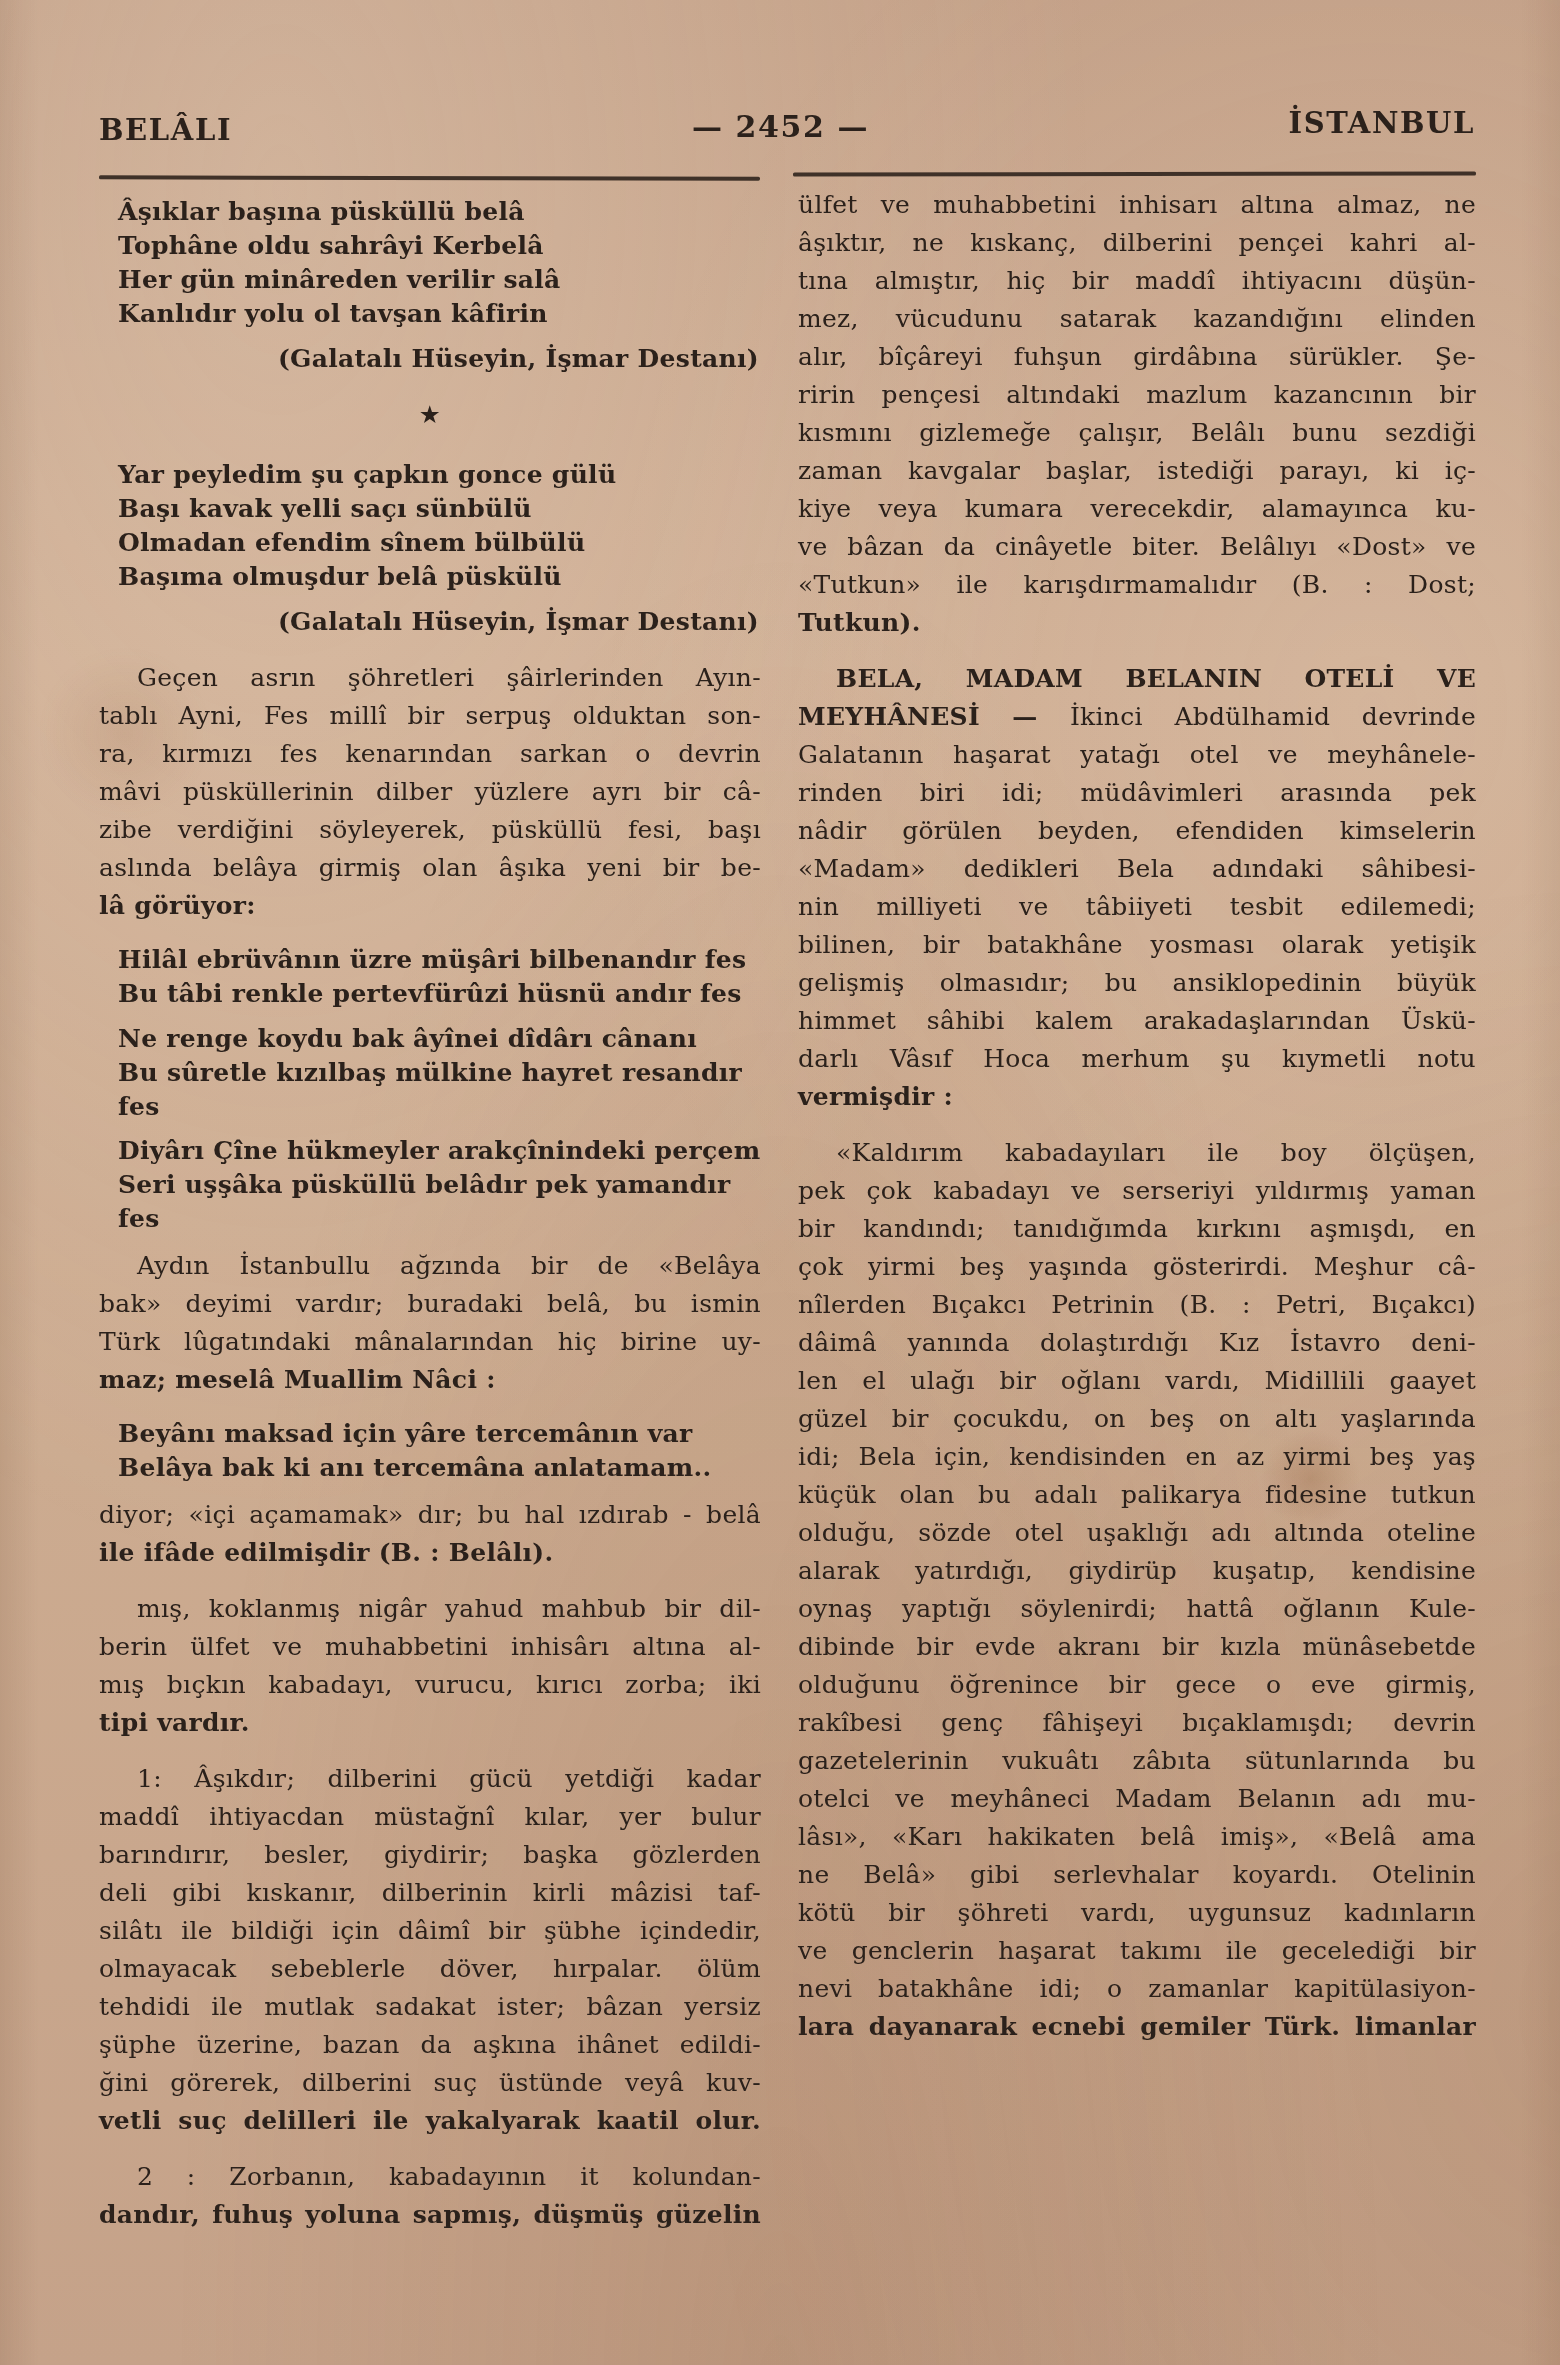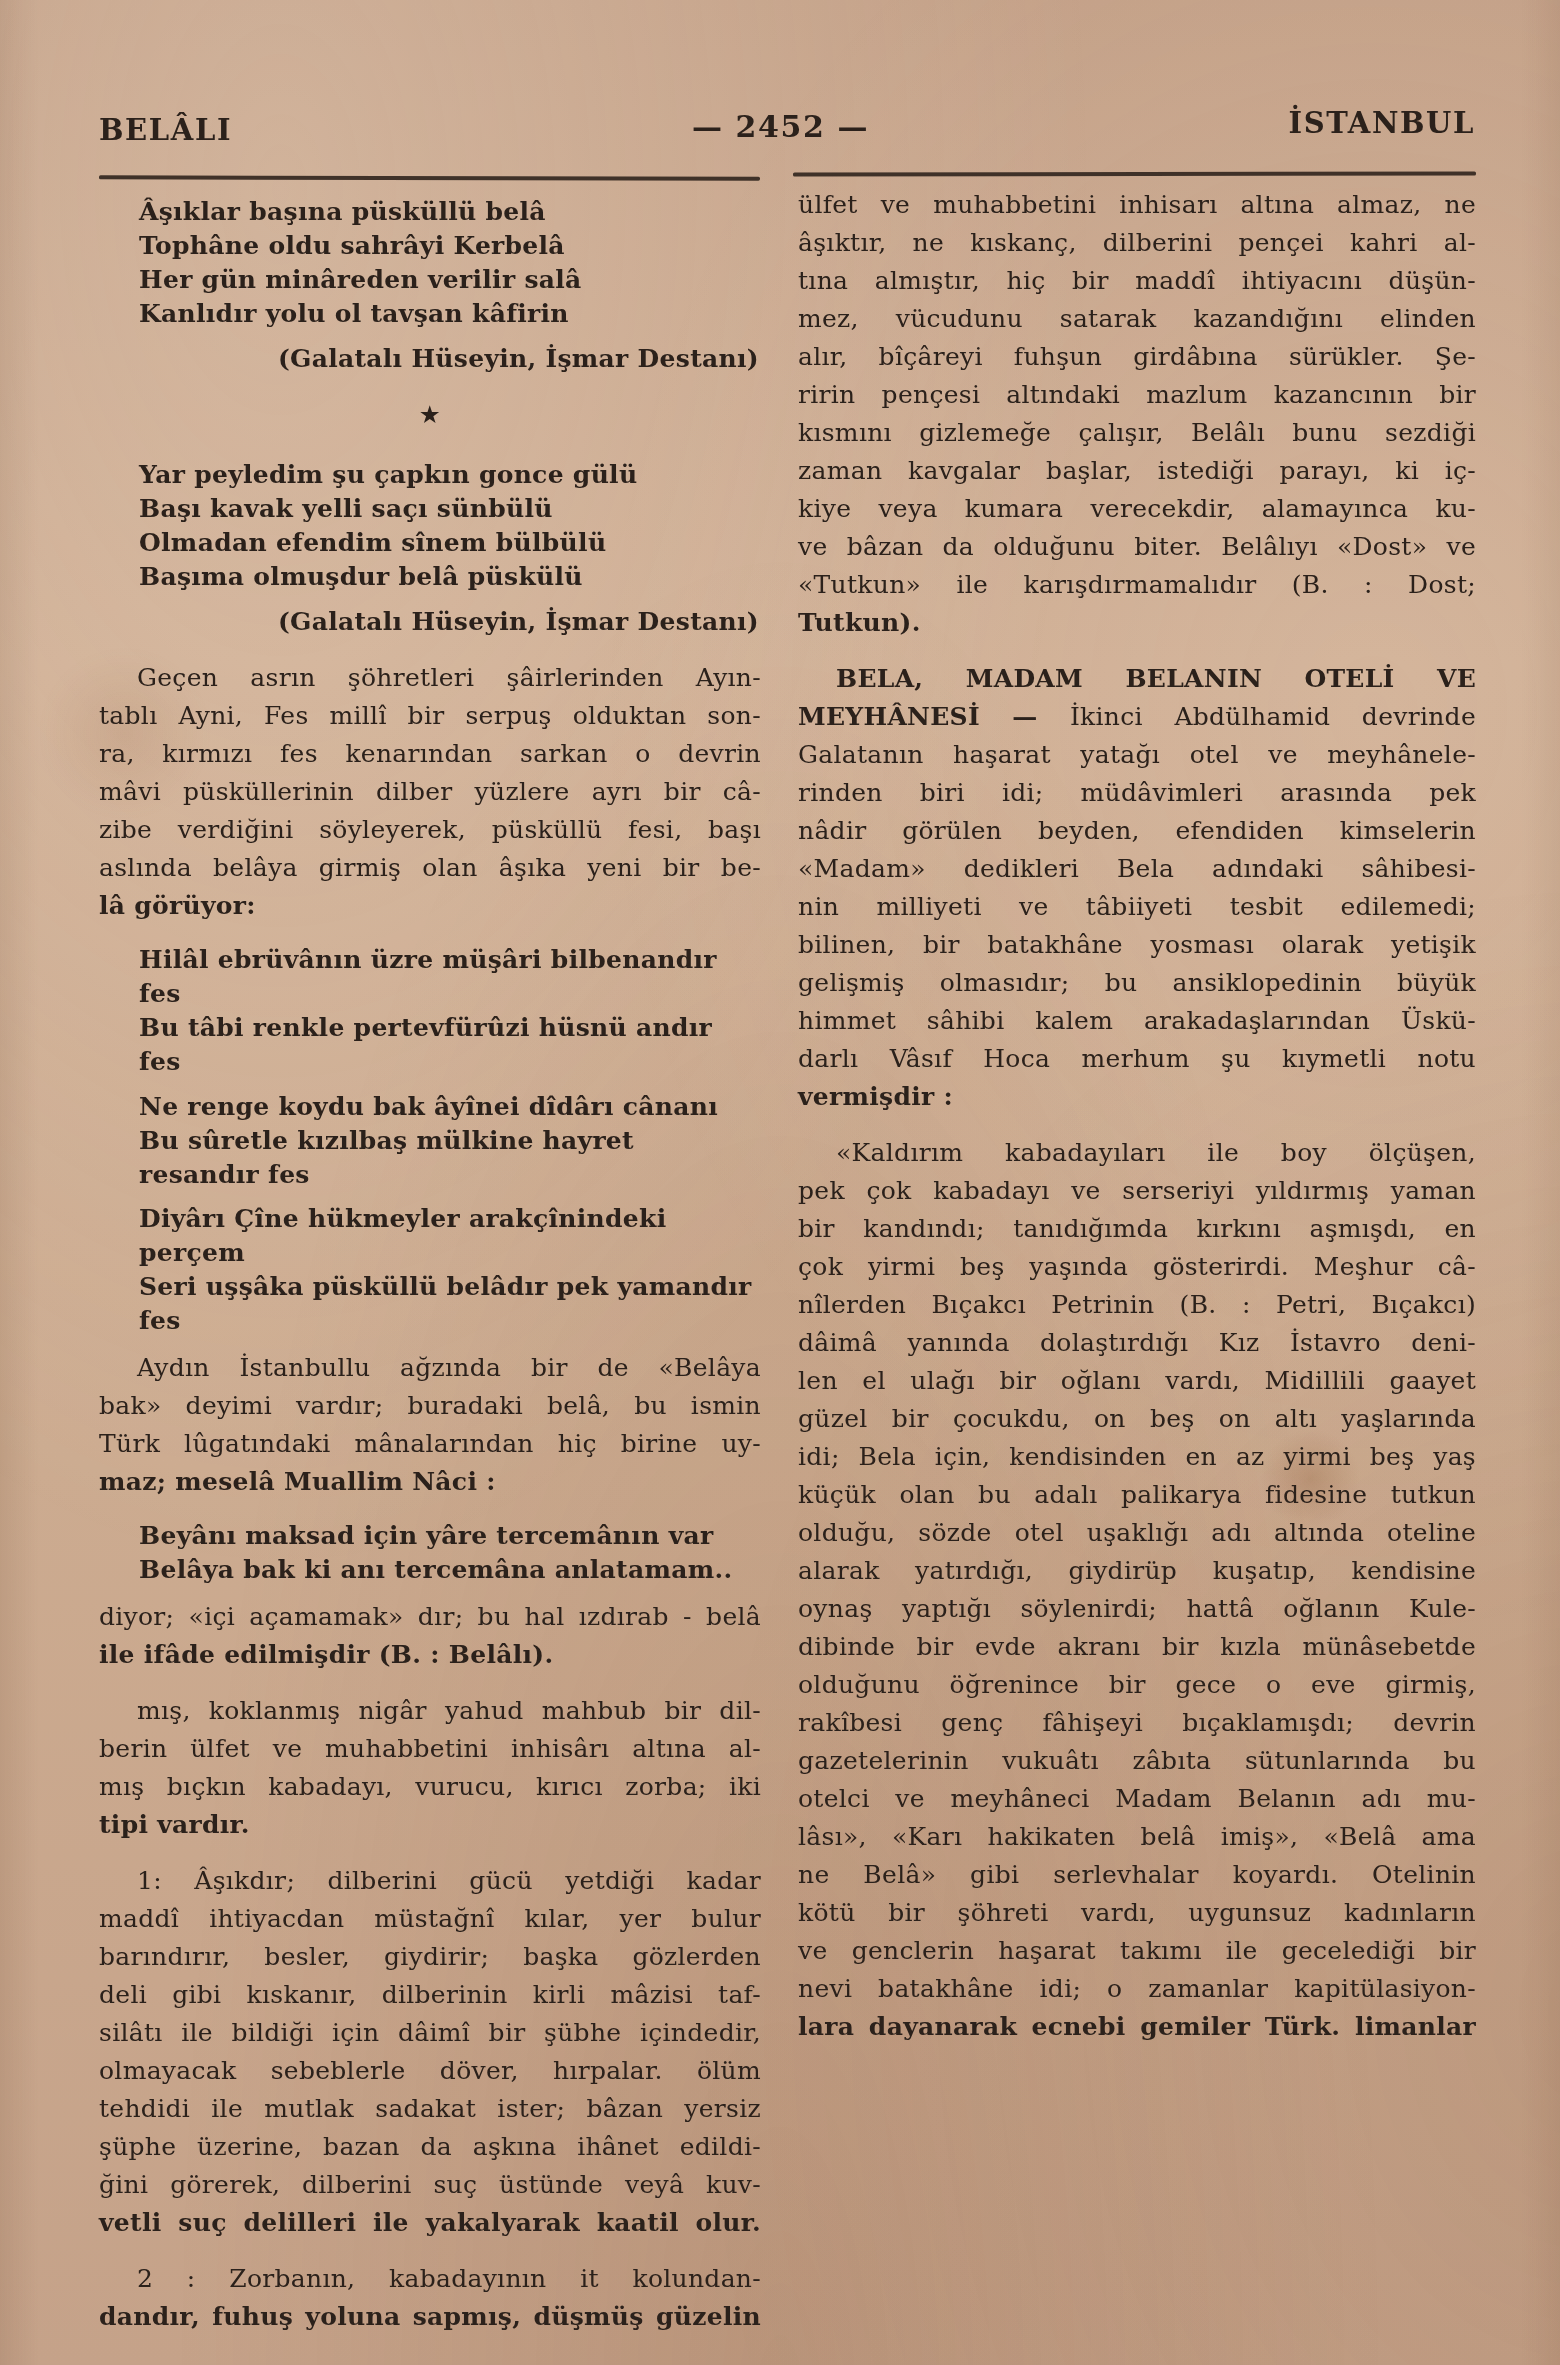--- a/index.html
+++ b/index.html
@@ -28,21 +28,21 @@
   #h-left{left:99px;top:113px;}
   #h-center{left:0;right:0;top:109px;text-align:center;font-size:30px;}
   #h-right{right:86px;top:106px;}
   .rule{position:absolute;height:3.7px;background:var(--rule);border-radius:1.6px;opacity:.92;}
   #rule-left{left:99px;width:661px;top:176px;transform:rotate(.12deg);}
   #rule-right{left:793px;width:683px;top:172px;transform:rotate(-.08deg);}
   .column{position:absolute;font-size:25px;line-height:38px;letter-spacing:0.3px;}
   #col-left{left:99px;top:195px;width:662px;}
   #col-right{left:798px;top:186px;width:678px;}
   .block{margin:0 0 18px 0;}
-  .poem{margin-left:40px;margin-bottom:10.7px;}
+  .poem{margin-left:19px;margin-bottom:10.7px;}
   .poem .line{font-weight:bold;line-height:34px;text-align:left;}
   .attribution{font-weight:bold;text-align:right;padding-right:2.1px;margin-bottom:20px;line-height:34px;}
   .star{text-align:center;font-size:24.5px;margin:14px 0 24.5px 0;}
   .para .line{text-align:justify;text-align-last:justify;}
   .para .line.last{text-align:justify;text-align-last:left;font-weight:bold;}
   .para.jl .line.last{text-align-last:justify;}
   .para.indent .line:first-child{text-indent:38px;}
   .entry{margin-top:15px;}
   .line b{font-weight:bold;}
 </style>
@@ -134,21 +134,21 @@
     <div class="block para">
       <div class="line">ülfet ve muhabbetini inhisarı altına almaz, ne</div>
       <div class="line">âşıktır, ne kıskanç, dilberini pençei kahri al-</div>
       <div class="line">tına almıştır, hiç bir maddî ihtiyacını düşün-</div>
       <div class="line">mez, vücudunu satarak kazandığını elinden</div>
       <div class="line">alır, bîçâreyi fuhşun girdâbına sürükler. Şe-</div>
       <div class="line">ririn pençesi altındaki mazlum kazancının bir</div>
       <div class="line">kısmını gizlemeğe çalışır, Belâlı bunu sezdiği</div>
       <div class="line">zaman kavgalar başlar, istediği parayı, ki iç-</div>
       <div class="line">kiye veya kumara verecekdir, alamayınca ku-</div>
-      <div class="line">ve bâzan da olduğunu biter. Belâlıyı «Dost» ve</div>
+      <div class="line">ve bâzan da cinâyetle biter. Belâlıyı «Dost» ve</div>
       <div class="line">«Tutkun» ile karışdırmamalıdır (B. : Dost;</div>
       <div class="line last">Tutkun).</div>
     </div>
     <div class="block para indent entry">
       <div class="line"><b>BELA, MADAM BELANIN OTELİ VE</b></div>
       <div class="line"><b>MEYHÂNESİ — </b>İkinci Abdülhamid devrinde</div>
       <div class="line">Galatanın haşarat yatağı otel ve meyhânele-</div>
       <div class="line">rinden biri idi; müdâvimleri arasında pek</div>
       <div class="line">nâdir görülen beyden, efendiden kimselerin</div>
       <div class="line">«Madam» dedikleri Bela adındaki sâhibesi-</div>

